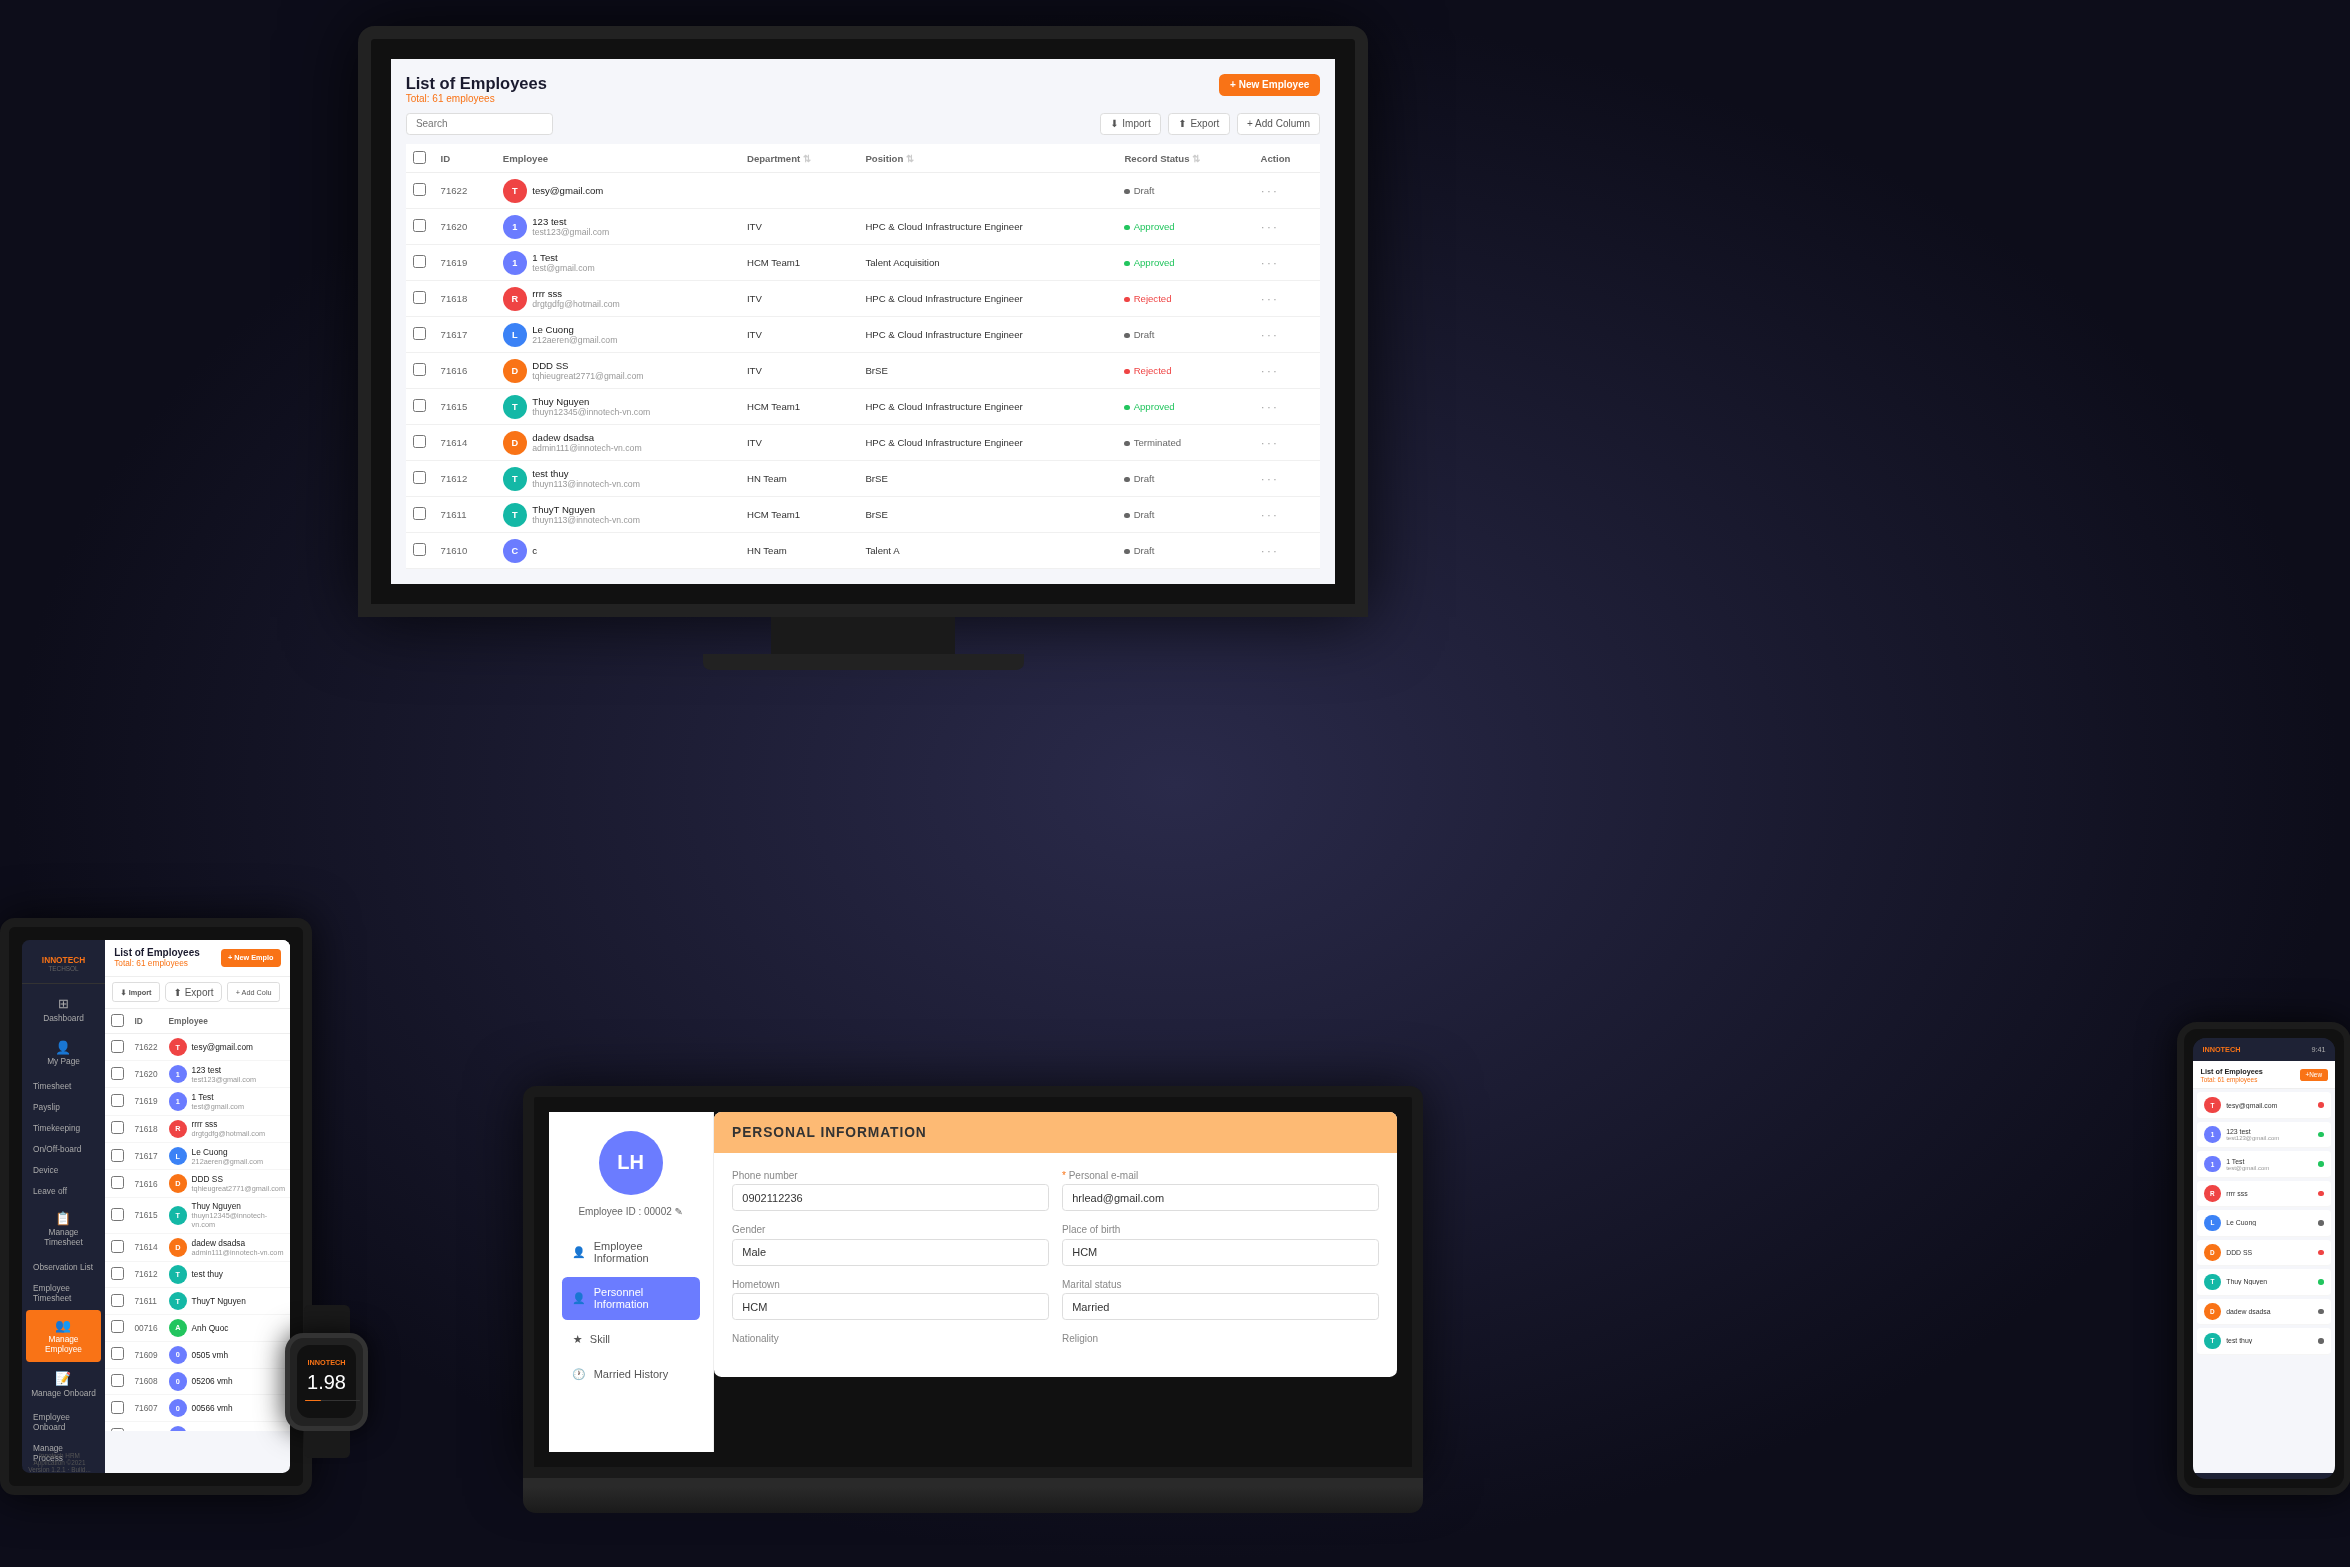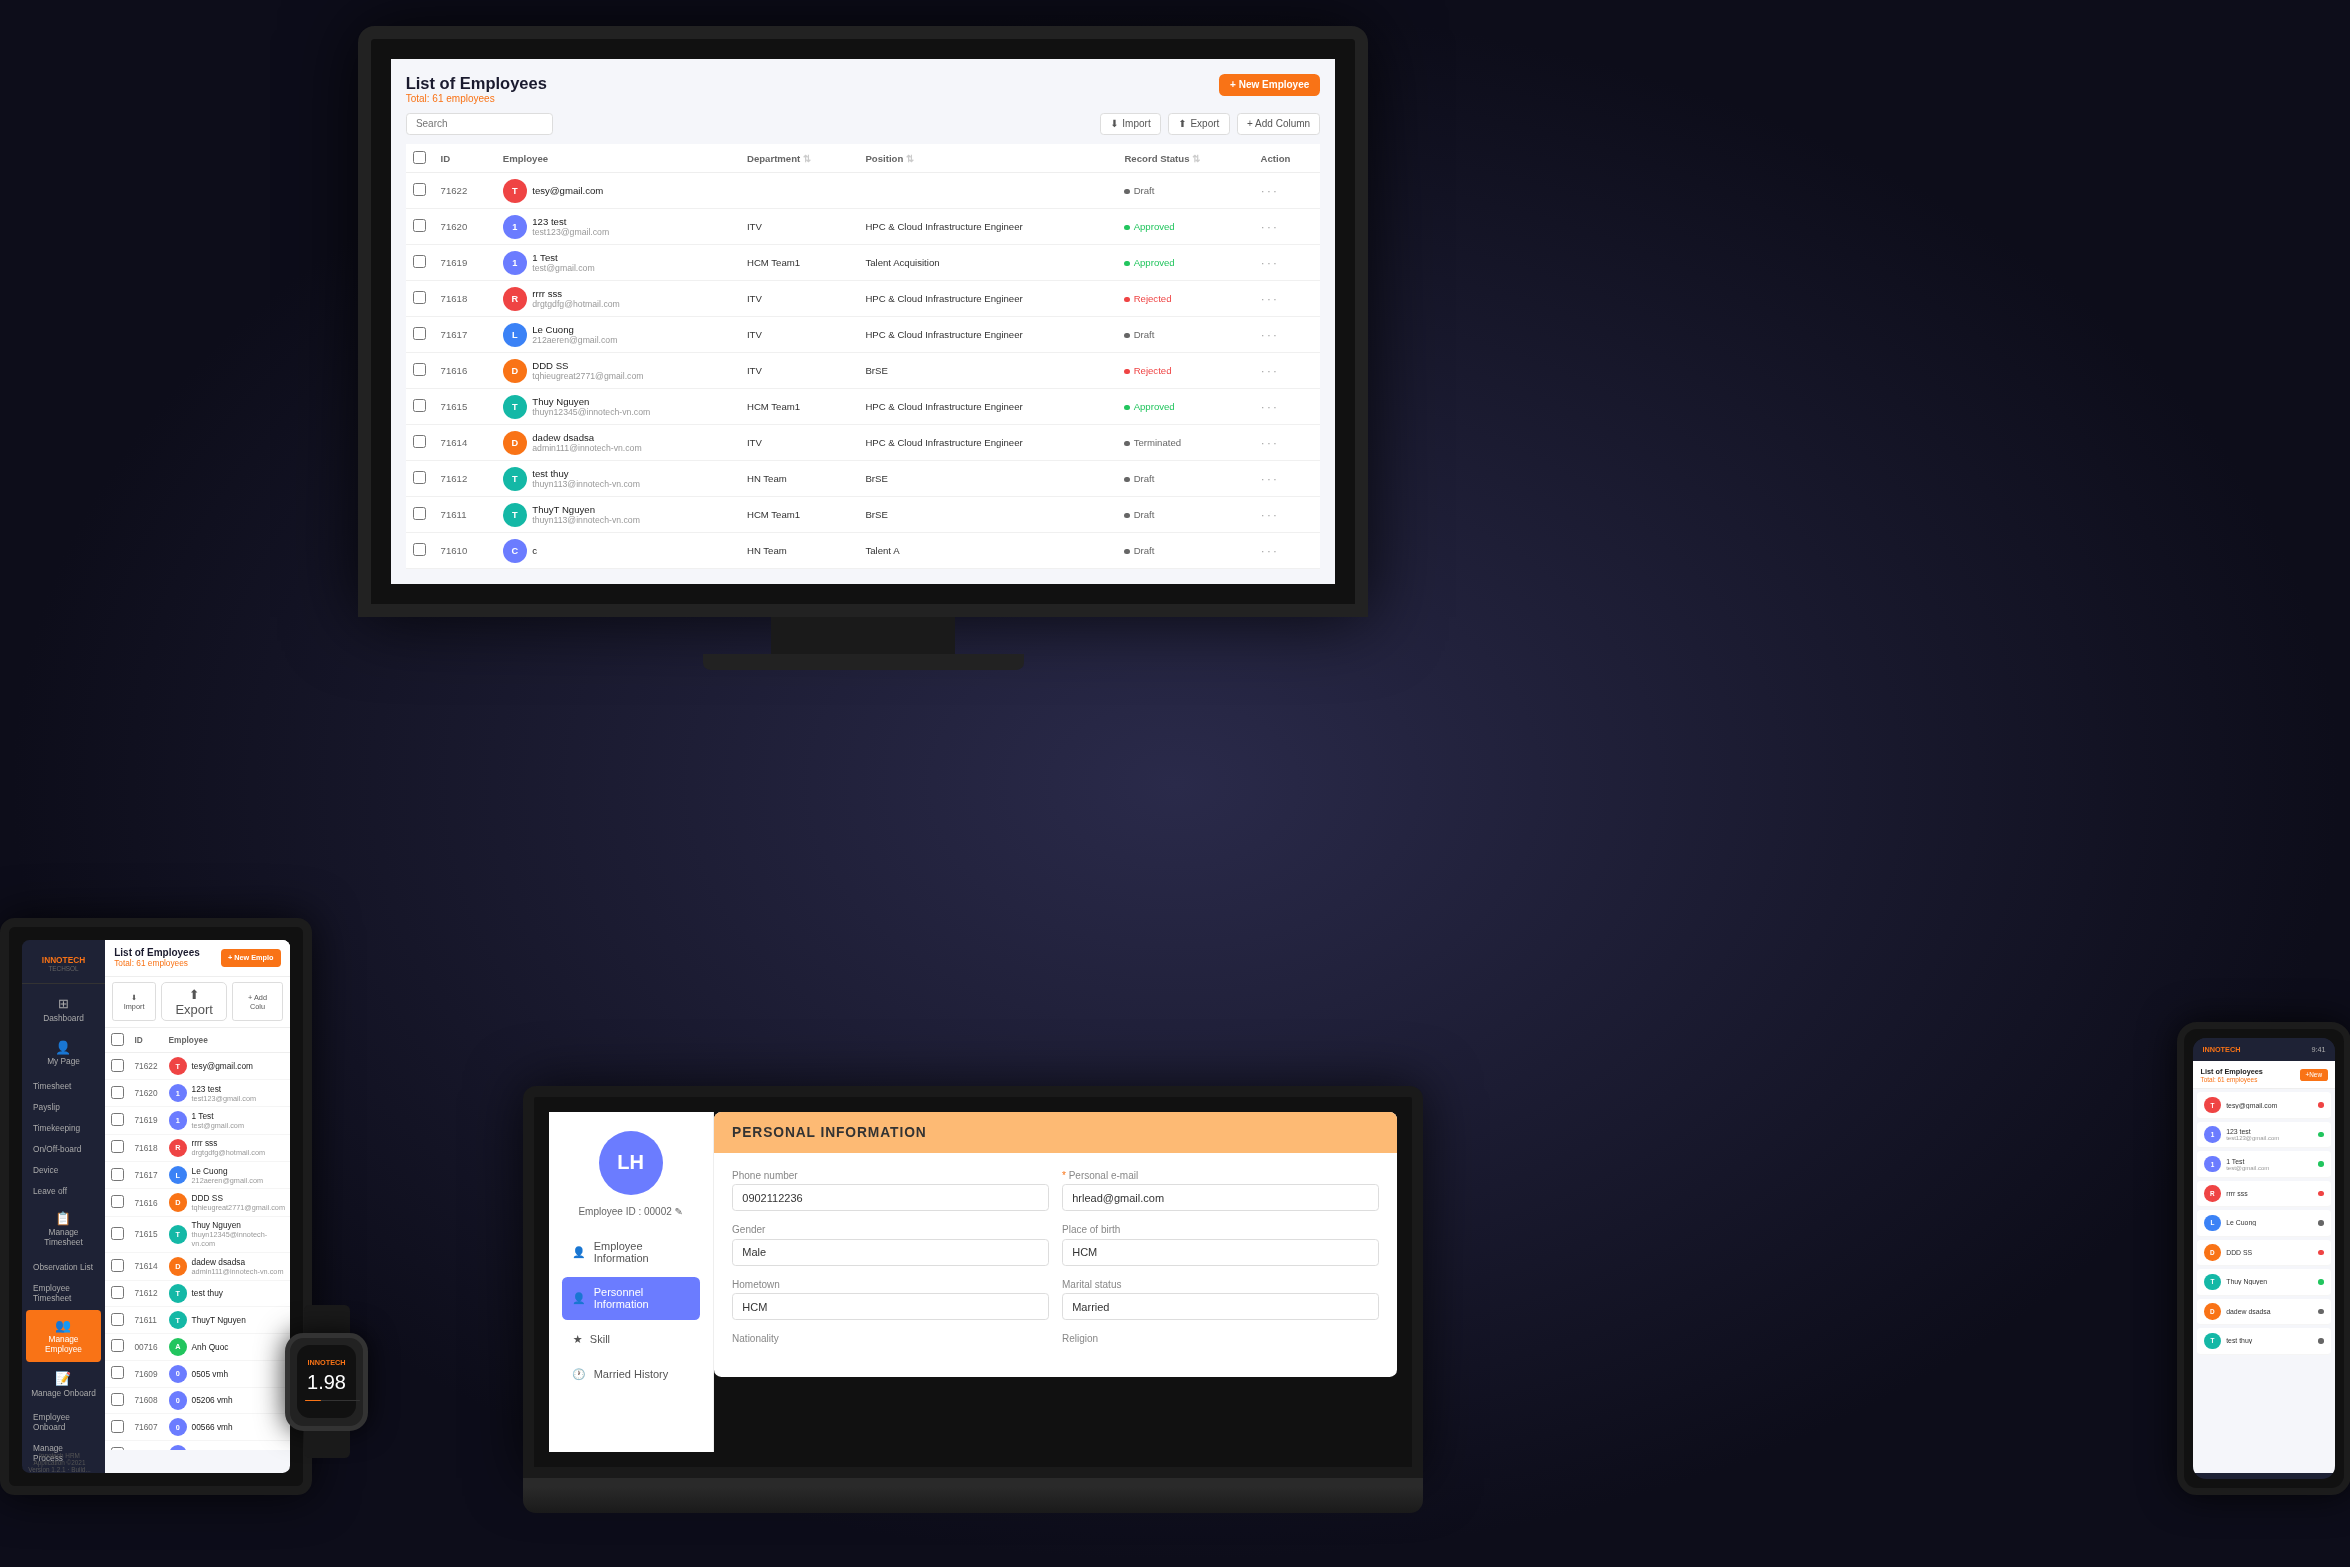--- a/index.html
+++ b/index.html
@@ -820,22 +820,22 @@
 
         <div style="background: white; padding: 7.3px 9.2px; border-bottom: 0.9px solid #eee; display: flex; justify-content: space-between; align-items: center;">
           <div>
             <div style="font-size: 10px; font-weight: 700; color: #1a1a2e;">List of Employees</div>
             <div style="font-size: 8.3px; color: #f97316;">Total: 61 employees</div>
           </div>
           <button style="background: #f97316; color: white; border: none; padding: 4.6px 7.3px; border-radius: 3.7px; font-size: 7.3px; font-weight: 600; cursor: pointer;">+ New Emplo</button>
         </div>
 
         <div style="display: flex; gap: 5.5px; padding: 5.5px 7.3px; background: white; border-bottom: 0.9px solid #eee;">
-          <button style="border: 0.9px solid #ddd; background: white; padding: 3.7px 7.3px; border-radius: 2.8px; font-size: 7.3px; cursor: pointer; color: #555;">⬇ Import</button>
-          <button style="border: 0.9px solid #ddd; background: white; padding: 3.7px 7.3px; border-radius: 5px; font-size: 13px; cursor: pointer; color: #555;">⬆ Export</button>
+          <button style="border: 0.9px solid #ddd; background: white; padding: 3.7px 7.3px; border-radius: 2.8px; font-size: 7.3px; cursor: pointer; color: #555; font-weight: bold;">⬇ Import</button>
+          <button style="border: 0.9px solid #ddd; background: white; padding: 3.7px 7.3px; border-radius: 5px; font-size: 10px; cursor: pointer; color: #555;">⬆ Export</button>
           <button style="border: 0.9px solid #ddd; background: white; padding: 3.7px 7.3px; border-radius: 2.8px; font-size: 7.3px; cursor: pointer; color: #555;">+ Add Colu</button>
         </div>
 
         <div style="overflow: auto; max-height: 422px;">
           <table style="width:100%; border-collapse: collapse; font-size: 8.3px;">
             <thead>
               <tr style="background: white;">
                 <th style="padding: 4.6px 5.5px; text-align: left; color: #666; font-weight: 600; border-bottom: 0.9px solid #eee;"><input type="checkbox" style=""></th>
                 <th style="padding: 4.6px 5.5px; text-align: left; color: #666; font-weight: 600; border-bottom: 0.9px solid #eee;">ID</th>
                 <th style="padding: 4.6px 5.5px; text-align: left; color: #666; font-weight: 600; border-bottom: 0.9px solid #eee;">Employee</th>

